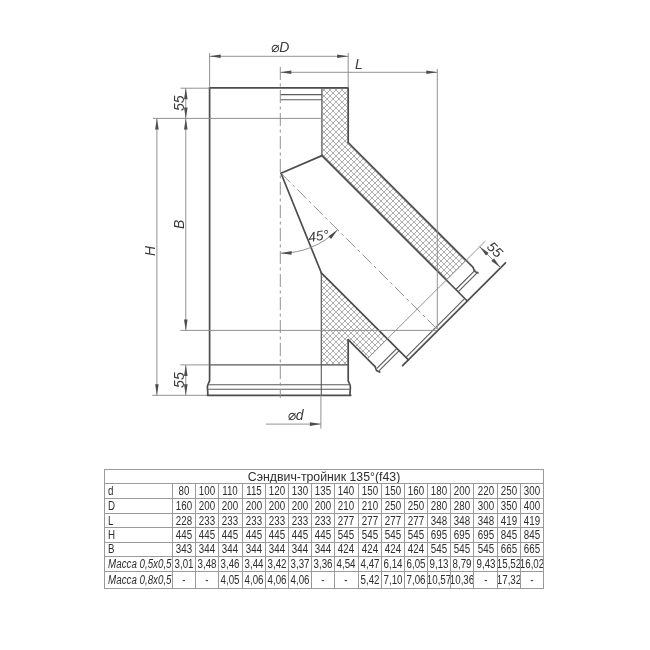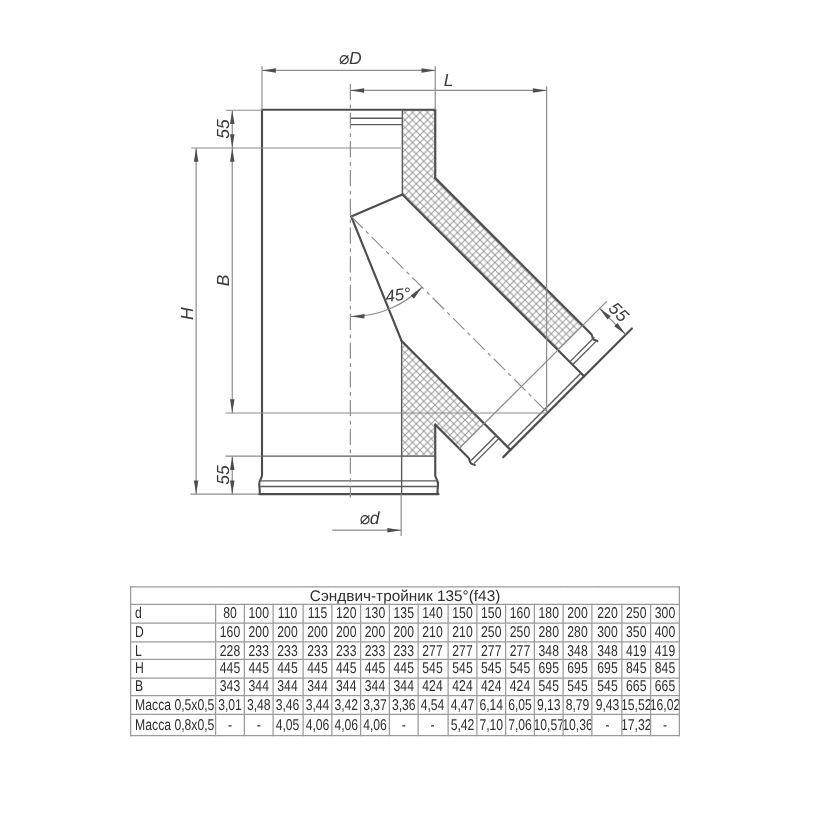--- a/index.html
+++ b/index.html
@@ -8,21 +8,21 @@
   svg text{font-family:"Liberation Sans","DejaVu Sans",sans-serif;}
   .dimlabel{font-style:italic;fill:#3a3a3a;}
   
   #spec-table-wrap{position:absolute;left:104px;top:469px;}
   table.spec{border-collapse:collapse;table-layout:fixed;width:440px;}
   table.spec td{border:1px solid #9a9a9a;padding:0;margin:0;font-size:12.5px;color:#2e2e2e;
     text-align:center;vertical-align:middle;line-height:1;white-space:nowrap;overflow:hidden;position:relative;}
   table.spec td .cw{position:absolute;left:50%;top:50%;transform:translate(-50%,-50%) scaleX(0.78);white-space:nowrap;}
   table.spec td.rowlabel{text-align:left;}
   table.spec td.rowlabel .cw{left:3px;transform:translate(0,-50%) scaleX(0.78);transform-origin:left center;}
-  table.spec td.mass{}
+  table.spec td.mass{font-style:italic;}
   table.spec td.title-cell{text-align:center;font-size:12.3px;}
 </style>
 </head>
 <body>
 
 <div id="stage">
 
 <svg id="drawing" width="650" height="650" viewBox="0 0 650 650">
   <defs>
     <pattern id="crosshatch" width="6" height="6" patternUnits="userSpaceOnUse">

